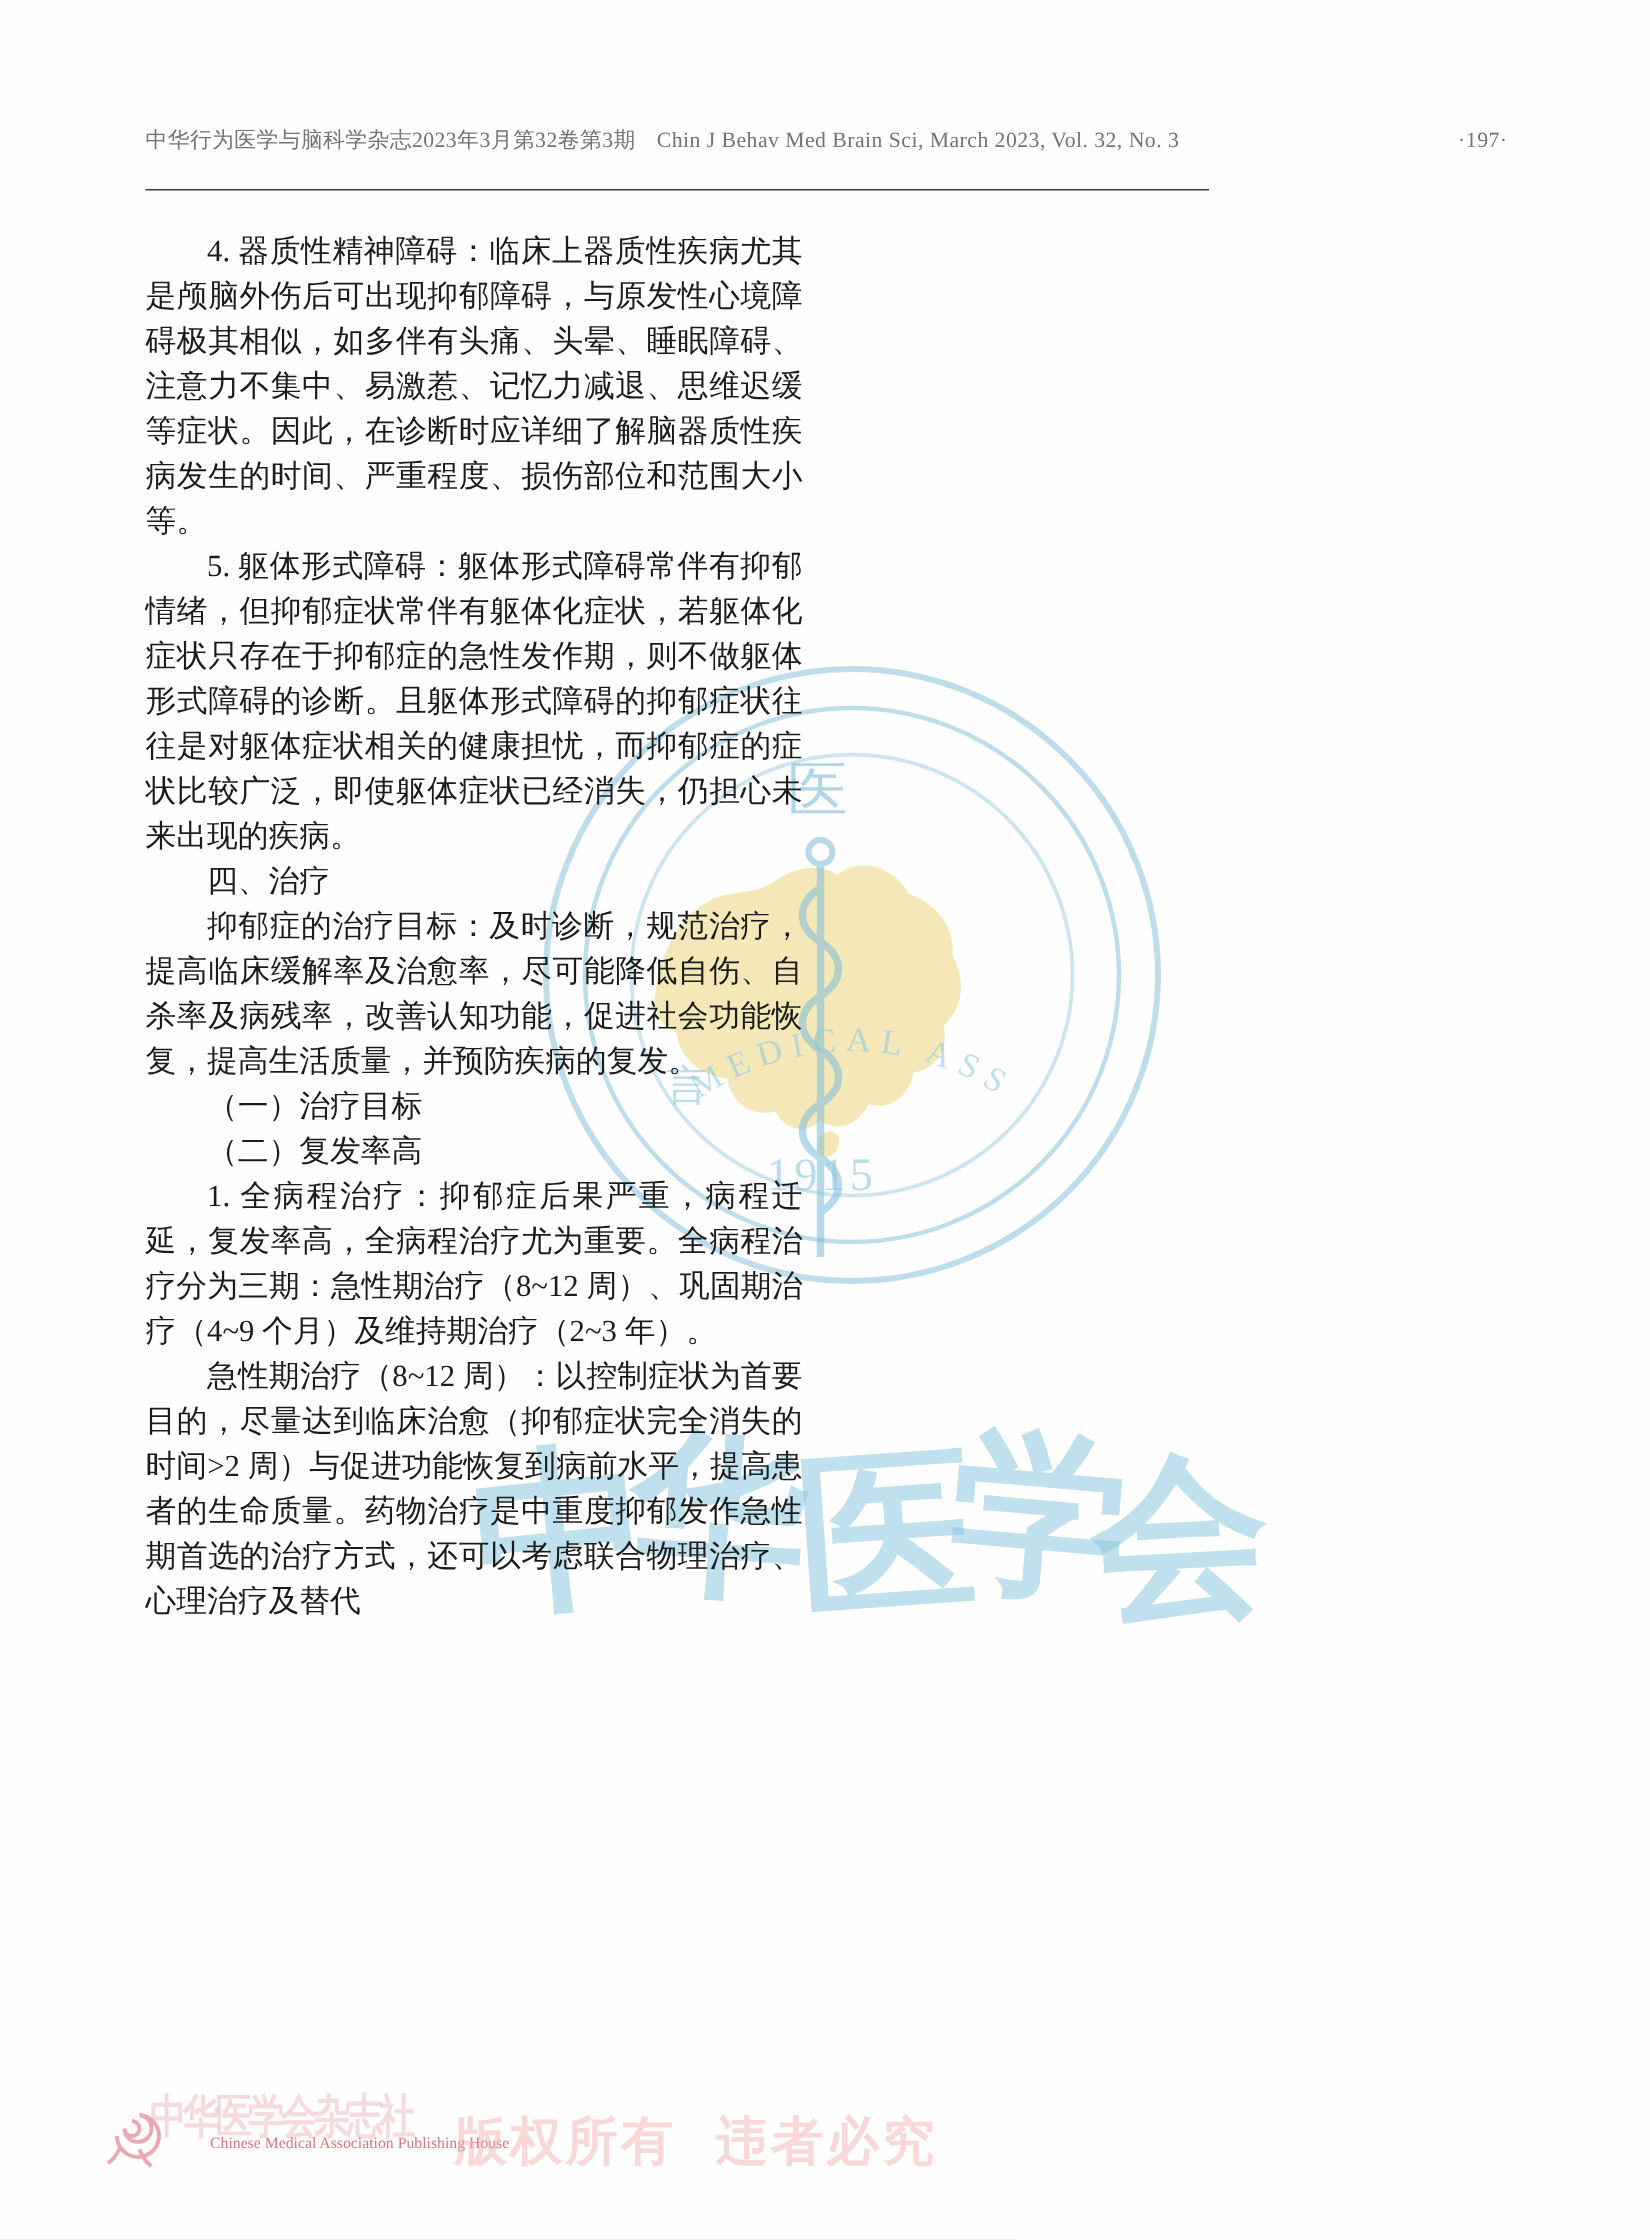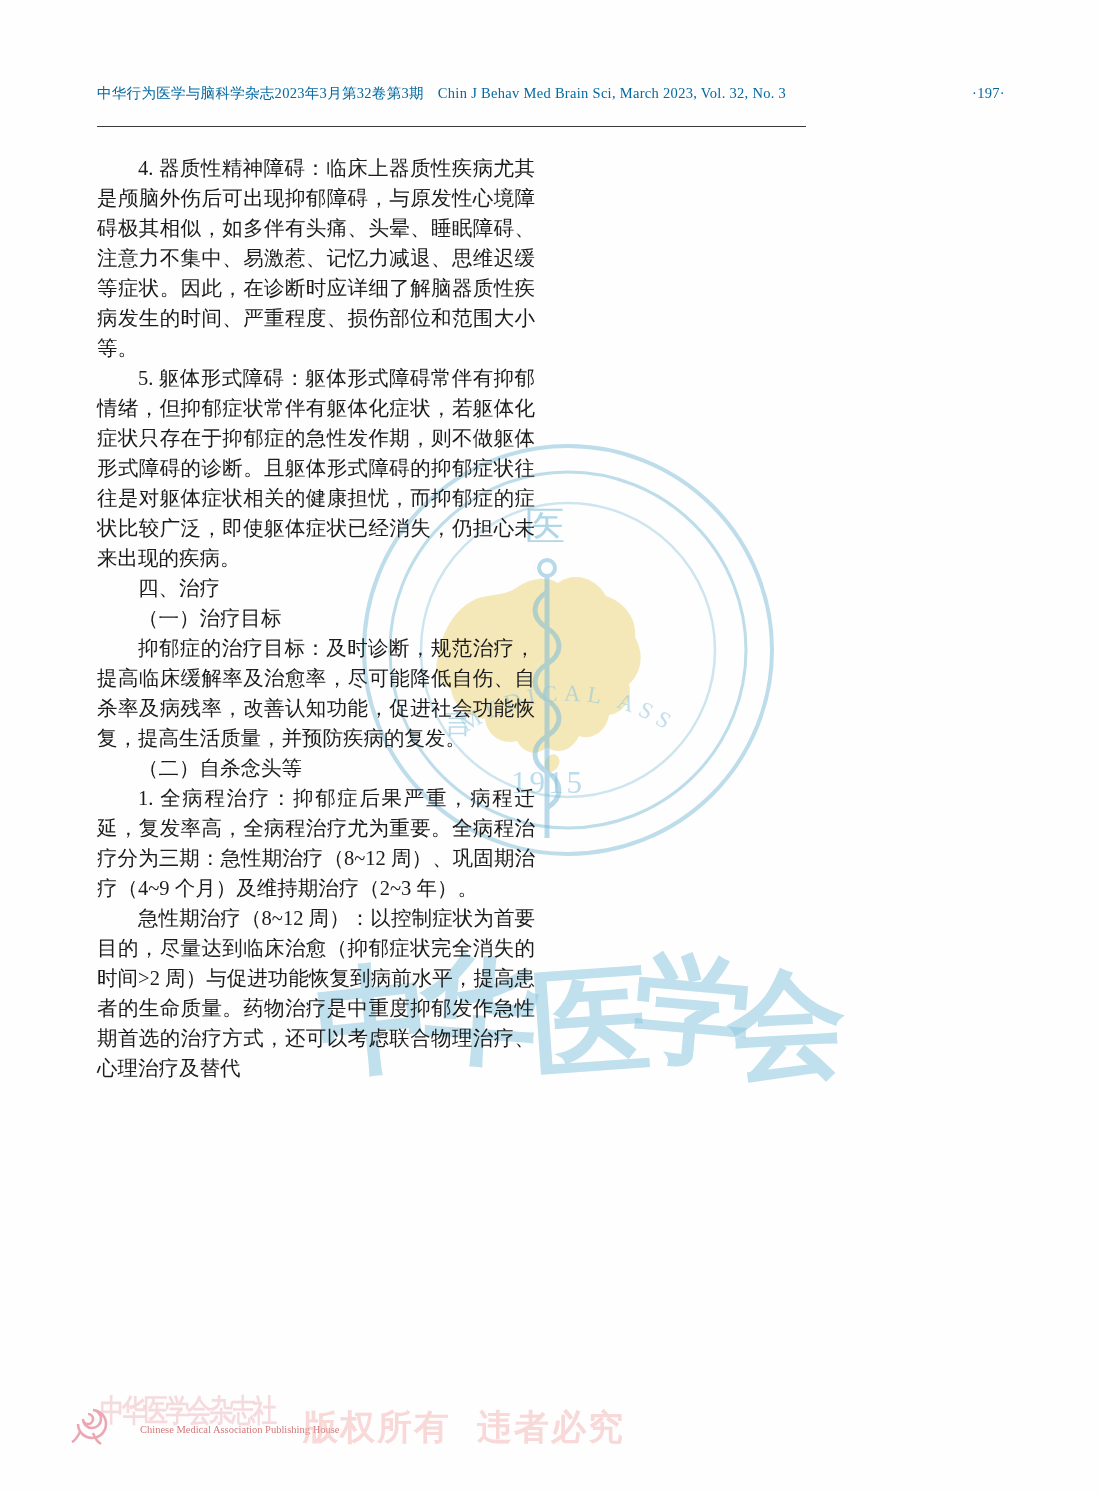--- a/index.html
+++ b/index.html
@@ -8,21 +8,21 @@
     width:1100px;height:1493px;
     background:#fefefe;
     overflow:hidden;
     font-family:"Liberation Serif","DejaVu Serif",serif;
     color:#1c1c1c;
   }
   
   .header{
     position:absolute;left:97px;top:84px;width:908px;
     display:flex;justify-content:space-between;align-items:baseline;
-    font-size:14.5px;letter-spacing:.3px;color:#0369a1;white-space:nowrap;
+    font-size:14.5px;letter-spacing:.3px;color:#737373;white-space:nowrap;
   }
   .header .jcn{margin-right:14px;}
   .header-rule{
     position:absolute;left:97px;top:107px;width:709px;height:0;
     border-top:1.6px solid #3a3a3a;
   }
   
   .col{
     position:absolute;top:133px;width:438px;
     font-size:20.5px;line-height:30px;
@@ -132,20 +132,20 @@
       <span class="jcn">中华行为医学与脑科学杂志2023年3月第32卷第3期</span><span>Chin J Behav Med Brain Sci, March 2023, Vol. 32, No. 3</span>
     </span>
     <span>·197·</span>
   </div>
   <div class="header-rule z-text"></div>
 
   <div class="col col-left z-text">
     <p class="ind">4. 器质性精神障碍：临床上器质性疾病尤其是颅脑外伤后可出现抑郁障碍，与原发性心境障碍极其相似，如多伴有头痛、头晕、睡眠障碍、注意力不集中、易激惹、记忆力减退、思维迟缓等症状。因此，在诊断时应详细了解脑器质性疾病发生的时间、严重程度、损伤部位和范围大小等。</p>
     <p class="ind">5. 躯体形式障碍：躯体形式障碍常伴有抑郁情绪，但抑郁症状常伴有躯体化症状，若躯体化症状只存在于抑郁症的急性发作期，则不做躯体形式障碍的诊断。且躯体形式障碍的抑郁症状往往是对躯体症状相关的健康担忧，而抑郁症的症状比较广泛，即使躯体症状已经消失，仍担心未来出现的疾病。</p>
     <p class="ind">四、治疗</p>
+    <p class="ind">抑郁症的治疗目标：及时诊断，规范治疗，提高临床缓解率及治愈率，尽可能降低自伤、自杀率及病残率，改善认知功能，促进社会功能恢复，提高生活质量，并预防疾病的复发。</p>
     <p class="ind">（一）治疗目标</p>
-    <p class="ind">抑郁症的治疗目标：及时诊断，规范治疗，提高临床缓解率及治愈率，尽可能降低自伤、自杀率及病残率，改善认知功能，促进社会功能恢复，提高生活质量，并预防疾病的复发。</p>
-    <p class="ind">（二）自杀念头等</p>
+    <p class="ind">（二）复发率高</p>
     <p class="ind">1. 全病程治疗：抑郁症后果严重，病程迁延，复发率高，全病程治疗尤为重要。全病程治疗分为三期：急性期治疗（8~12 周）、巩固期治疗（4~9 个月）及维持期治疗（2~3 年）。</p>
     <p class="ind">急性期治疗（8~12 周）：以控制症状为首要目的，尽量达到临床治愈（抑郁症状完全消失的时间&gt;2 周）与促进功能恢复到病前水平，提高患者的生命质量。药物治疗是中重度抑郁发作急性期首选的治疗方式，还可以考虑联合物理治疗、心理治疗及替代</p>
   </div>
 
 </div>
 
 </body></html>

